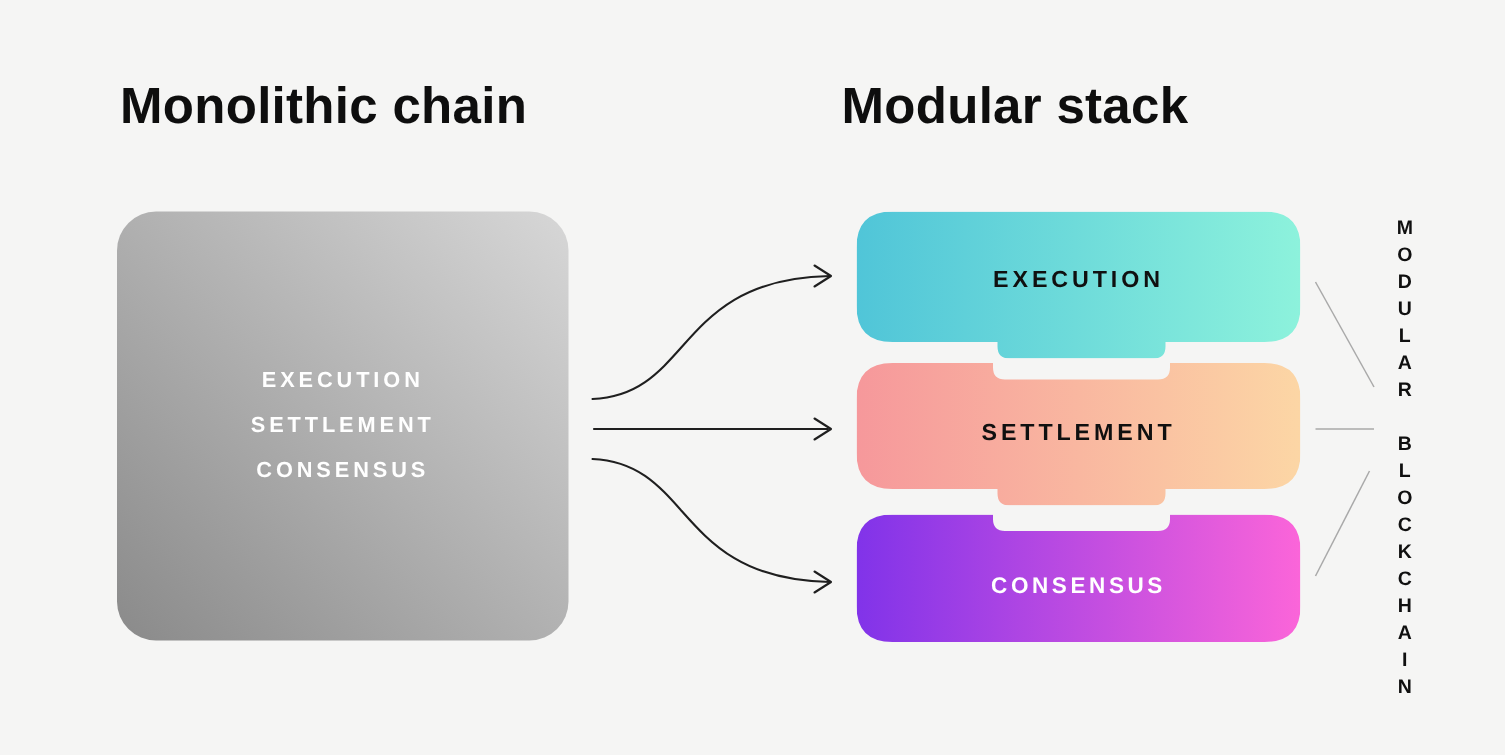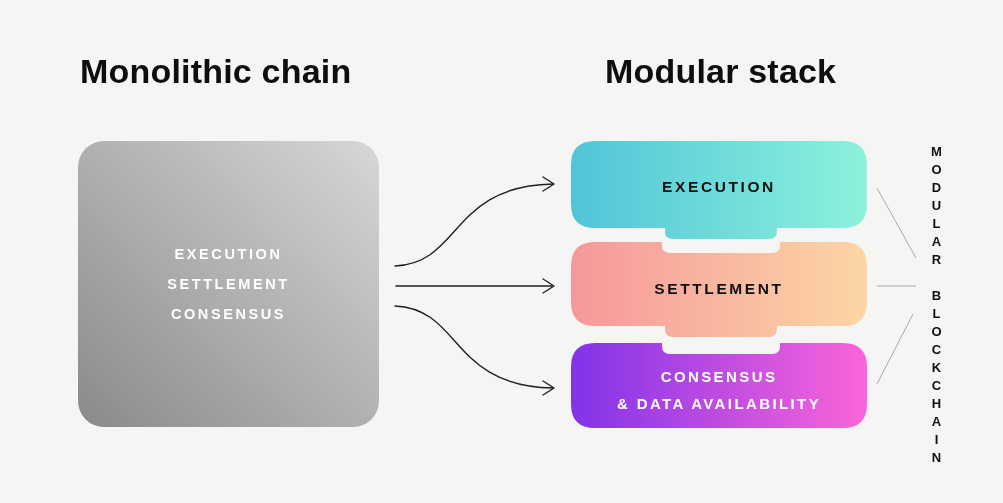--- a/index.html
+++ b/index.html
@@ -16,21 +16,21 @@
   }
   .title {
     position: absolute;
     top: 52px;
     font-size: 34px;
     font-weight: 800;
     letter-spacing: 0.2px;
     color: #0E0E0E;
   }
   .title.left  { left: 80px; }
-  .title.right { left: 605px; }
+  .title.right { left: 561px; }
 
   
   .mono-box {
     position: absolute;
     left: 78px; top: 141px;
     width: 301px; height: 286px;
     border-radius: 26px;
     display: flex;
     flex-direction: column;
     align-items: center;
@@ -147,19 +147,18 @@
 
   <div class="module" id="module-settlement" style="background: linear-gradient(90deg, rgb(246, 152, 155), rgb(252, 214, 165)); color: rgb(16, 16, 16);">
     <div class="label-wrap">
       <div class="label">SETTLEMENT</div>
     </div>
   </div>
 
   <div class="module" id="module-consensus" style="background: linear-gradient(90deg, rgb(129, 51, 233), rgb(251, 101, 217)); color: rgb(255, 255, 255);">
     <div class="label-wrap">
       <div class="label">CONSENSUS</div>
-      <div class="label">&amp; DATA AVAILABILITY</div>
     </div>
   </div>
 
   <div class="side-label">MODULAR BLOCKCHAIN</div>
 
 </div>
 
 </body></html>

